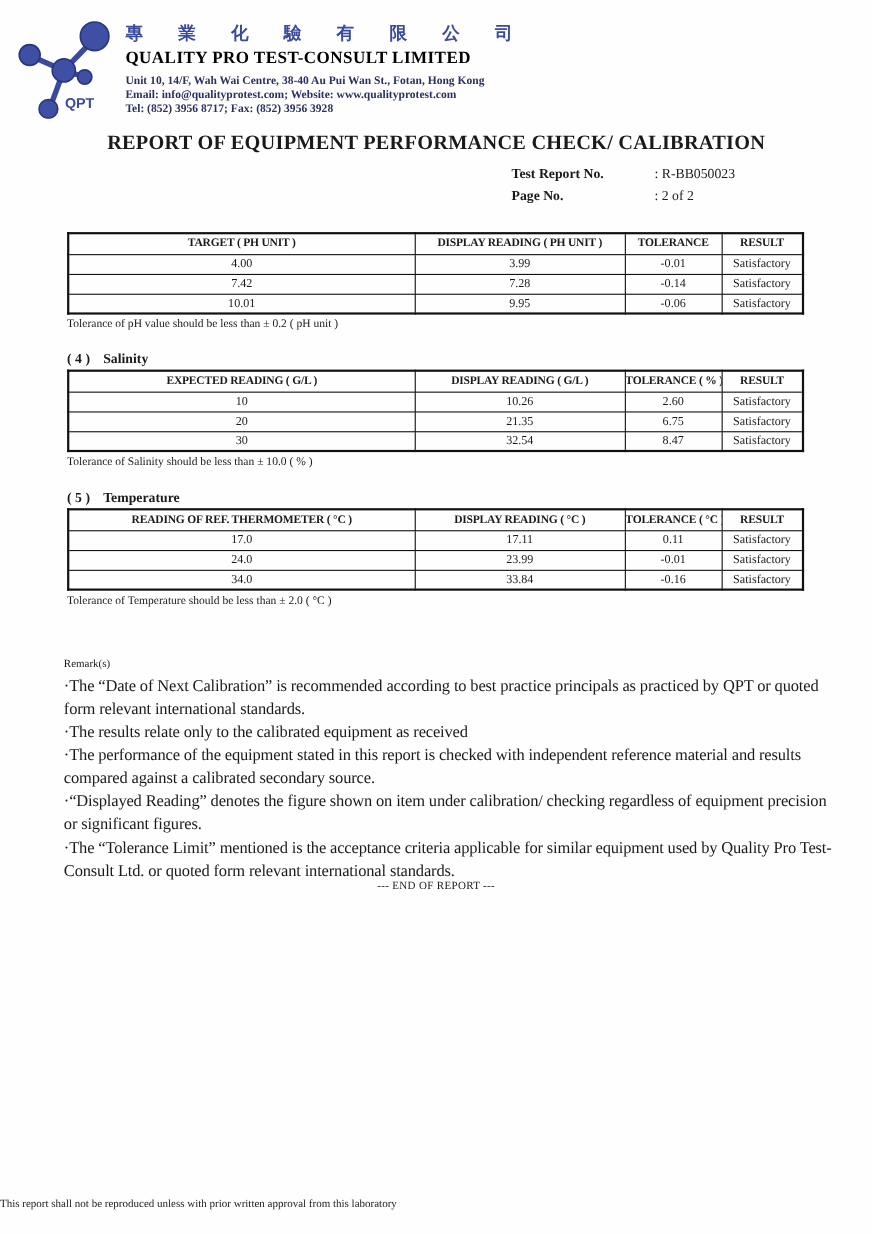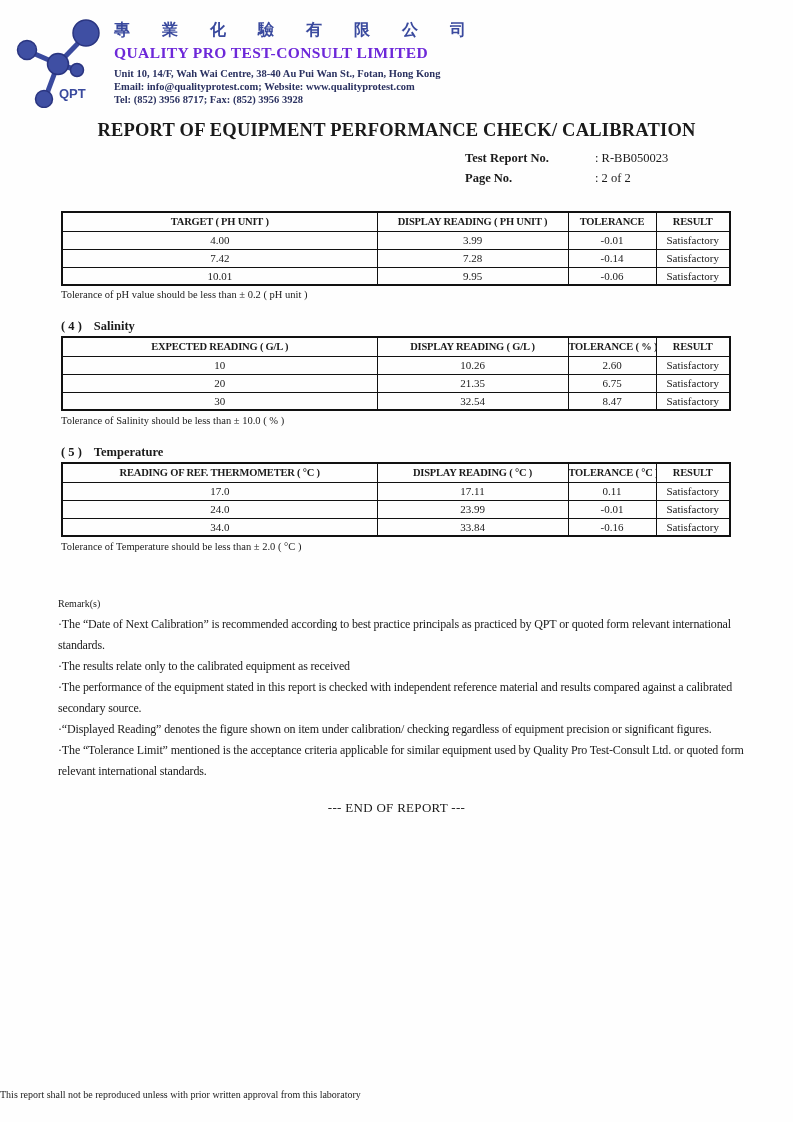--- a/index.html
+++ b/index.html
@@ -16,21 +16,21 @@
   }
   
   .header { position: absolute; top: 8px; left: 8px; display: flex; }
   .logo { width: 100px; height: 100px; flex: 0 0 auto; }
   .header-text { margin-left: 6px; padding-top: 12px; }
   .company-zh {
     color: #3a4a9e; font-weight: bold; font-size: 16px;
     letter-spacing: 14px; white-space: nowrap; margin-bottom: 3px;
   }
   .company-en {
-    color: #6d28d9; font-weight: bold; font-size: 15.5px;
+    color: #000000; font-weight: bold; font-size: 15.5px;
     letter-spacing: 0.4px; white-space: nowrap; margin-bottom: 5px;
   }
   .addr-line {
     color: #2a3160; font-weight: bold; font-size: 10.5px;
     line-height: 13px; white-space: nowrap;
   }
   
   .doc-title {
     position: absolute; top: 120px; left: 0; width: 100%;
     text-align: center; font-weight: bold; font-size: 18.5px;
@@ -62,25 +62,25 @@
   .note1 { top: 289px; }
   .note2 { top: 415px; }
   .note3 { top: 541px; }
   .section-heading { position: absolute; left: 61px; font-size: 12.5px; font-weight: bold; }
   .sec4 { top: 319px; }
   .sec5 { top: 445px; }
   .section-heading .sec-num { margin-right: 12px; }
   
   .remarks { position: absolute; top: 598px; left: 58px; width: 700px; }
   .remarks-heading { font-size: 10px; font-weight: normal; margin-bottom: 5px; }
-  .remark-item { font-size: 12px; line-height: 21px; letter-spacing: -0.15px; }
+  .remark-item { font-size: 15px; line-height: 21px; letter-spacing: -0.15px; }
   
   .end-of-report {
     position: absolute; top: 800px; left: 0; width: 100%;
-    text-align: center; font-size: 13px; letter-spacing: 0.3px;
+    text-align: center; font-size: 10px; letter-spacing: 0.3px;
   }
   .footer-note {
     position: absolute; top: 1089px; left: 0; width: 100%;
     text-align: left; font-size: 10px; color: #222;
   }
 </style>
 </head>
 <body>
 
 <div class="page">

